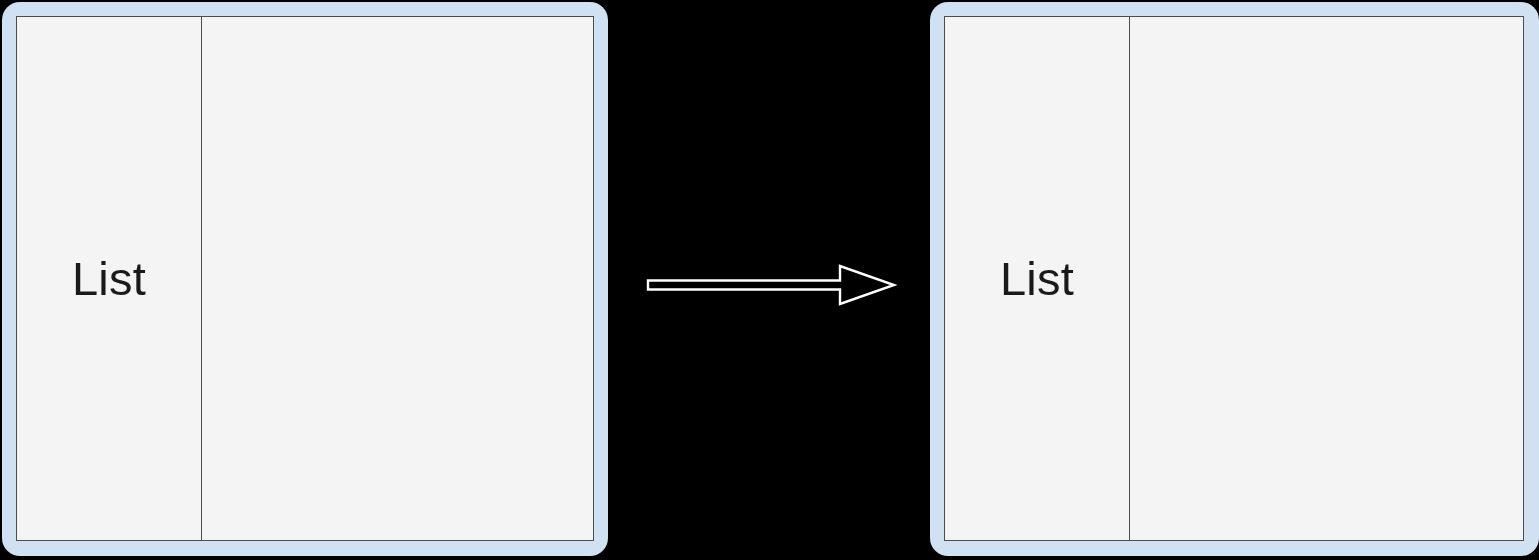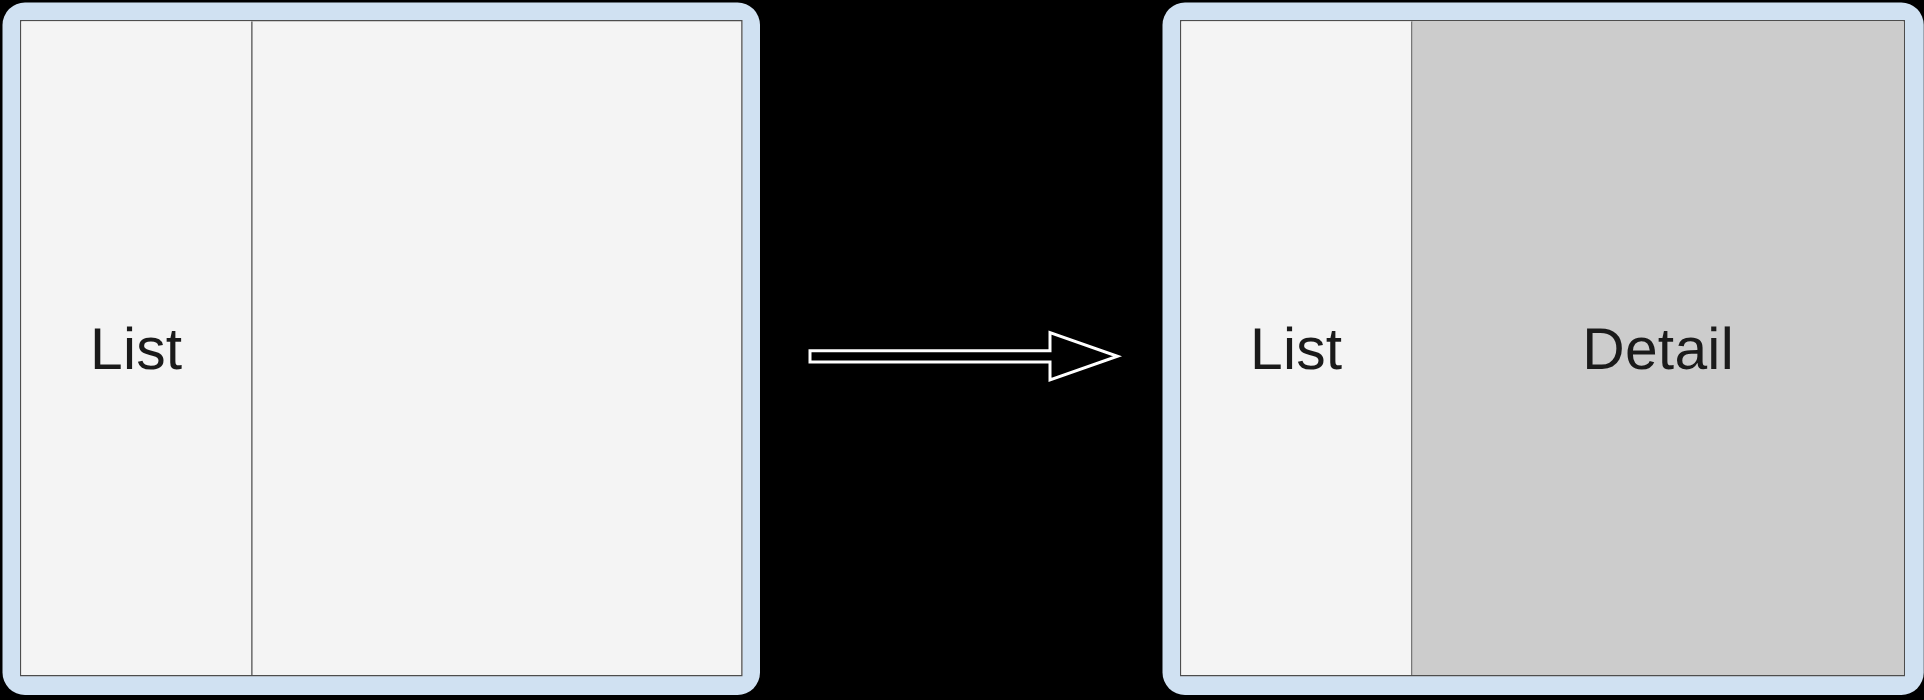--- a/index.html
+++ b/index.html
@@ -134,20 +134,17 @@
     <path d="M 4 28.5 L 196 28.5 L 196 14 L 250 33 L 196 52 L 196 37.5 L 4 37.5 Z" fill="none" stroke="#ffffff" stroke-width="2.4" stroke-linejoin="miter"></path>
   </svg>
 
   <div class="device-frame right">
     <div class="screen">
 
       <div class="pane list-pane">
         <span class="pane-label">List</span>
       </div>
 
-      <div class="pane detail-pane detail-fill">
-        <span class="pane-label">Detail</span>
-      </div>
 
     </div>
   </div>
 
 </div>
 
 </body></html>

